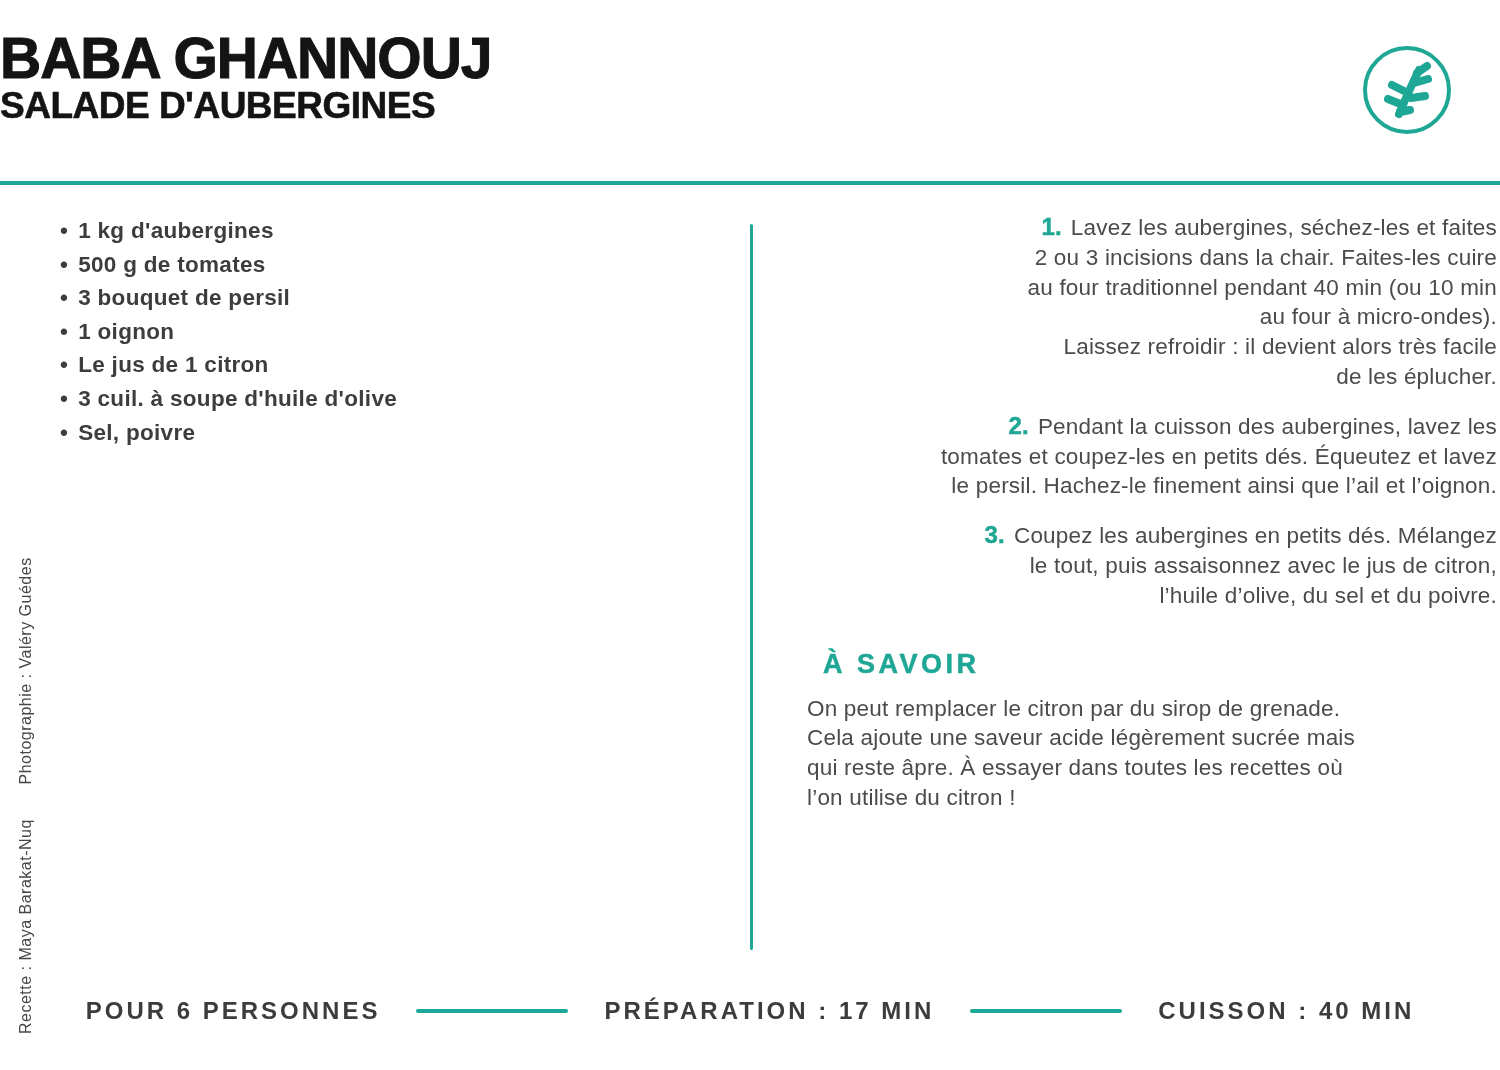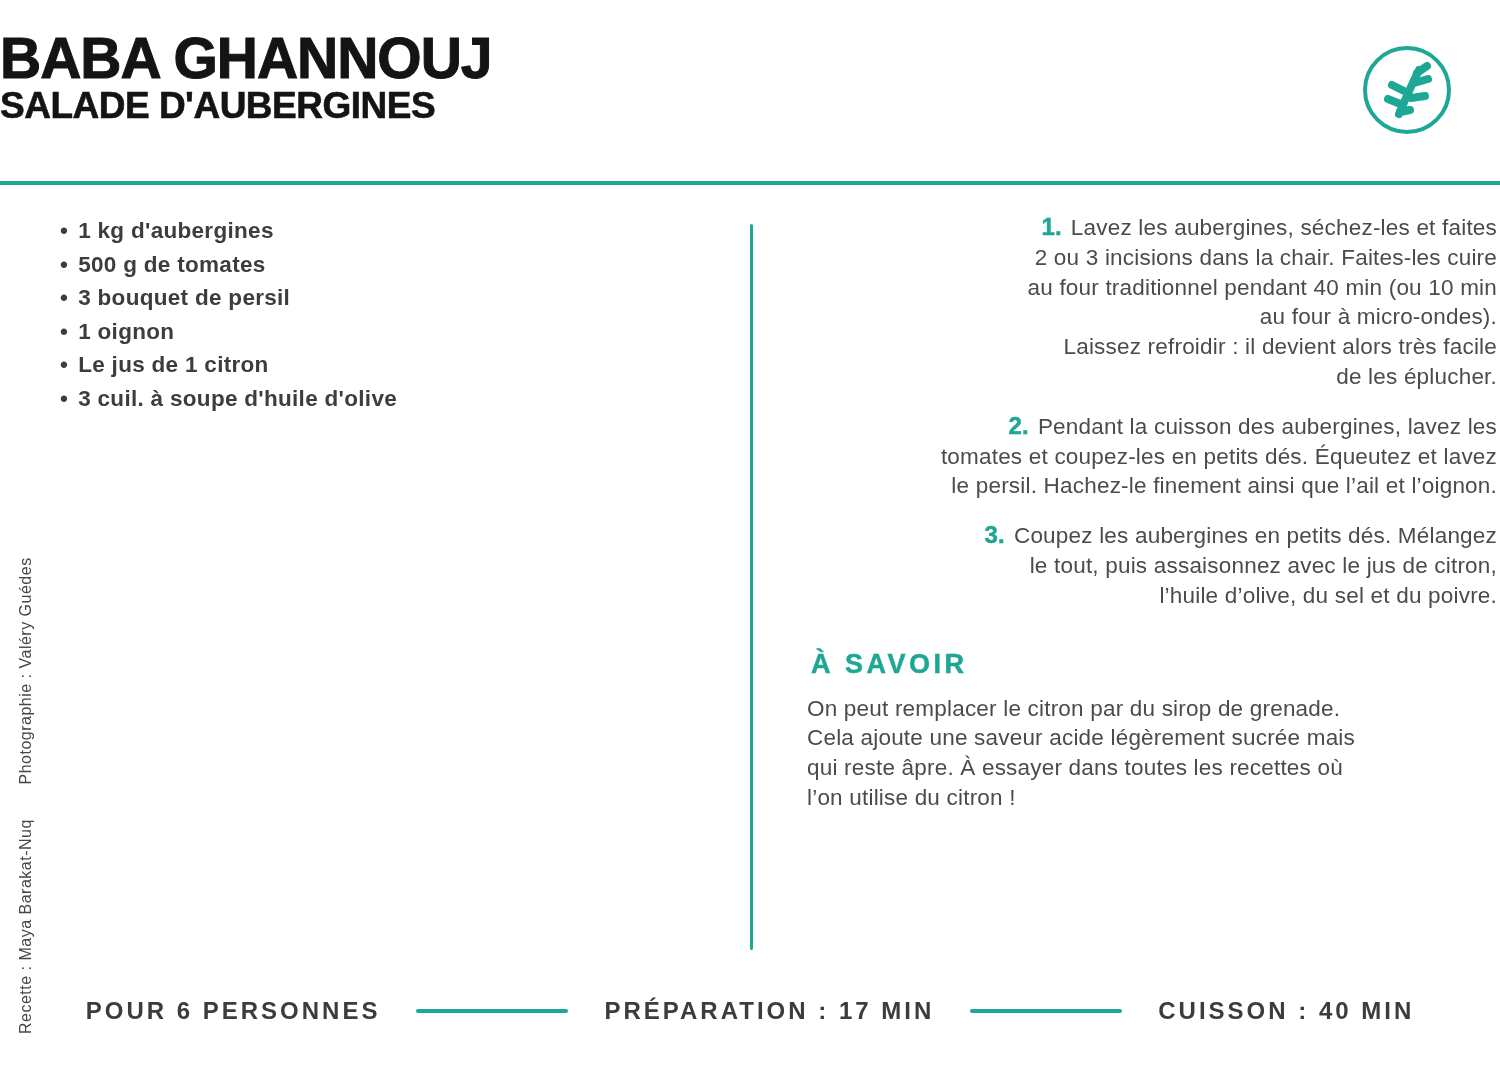--- a/index.html
+++ b/index.html
@@ -113,21 +113,21 @@
     color: #1fa795;
     font-weight: bold;
     font-size: 24px;
     margin-right: 9px;
     -webkit-text-stroke: 0.5px #1fa795;
   }
   .step-text { white-space: pre-line; }
 
   
   .tip-heading {
-    margin: 38px 0 14px 4px;
+    margin: 38px 0 14px 16px;
     font-size: 27px;
     font-weight: bold;
     letter-spacing: 3.5px;
     color: #1fa795;
     -webkit-text-stroke: 0.5px #1fa795;
   }
   .tip-text {
     margin: 0;
     font-size: 22.5px;
     line-height: 29.8px;
@@ -190,20 +190,21 @@
 
   <div class="credits-vertical">Recette : Maya Barakat-Nuq       Photographie : Valéry Guédes</div>
 
   <ul class="ingredients-list">
     <li class="ingredient-item">1 kg d'aubergines</li>
     <li class="ingredient-item">500 g de tomates</li>
     <li class="ingredient-item">3 bouquet de persil</li>
     <li class="ingredient-item">1 oignon</li>
     <li class="ingredient-item">Le jus de 1 citron</li>
     <li class="ingredient-item">3 cuil. à soupe d'huile d'olive</li>
+    <li class="ingredient-item">Sel, poivre</li>
   </ul>
 
   <section class="steps-section">
 
     <div class="step-item">
       <p class="step-line"><span class="step-number">1.</span><span class="step-text">Lavez les aubergines, séchez-les et faites
 2 ou 3 incisions dans la chair. Faites-les cuire
 au four traditionnel pendant 40 min (ou 10 min
 au four à micro-ondes).
 Laissez refroidir : il devient alors très facile

